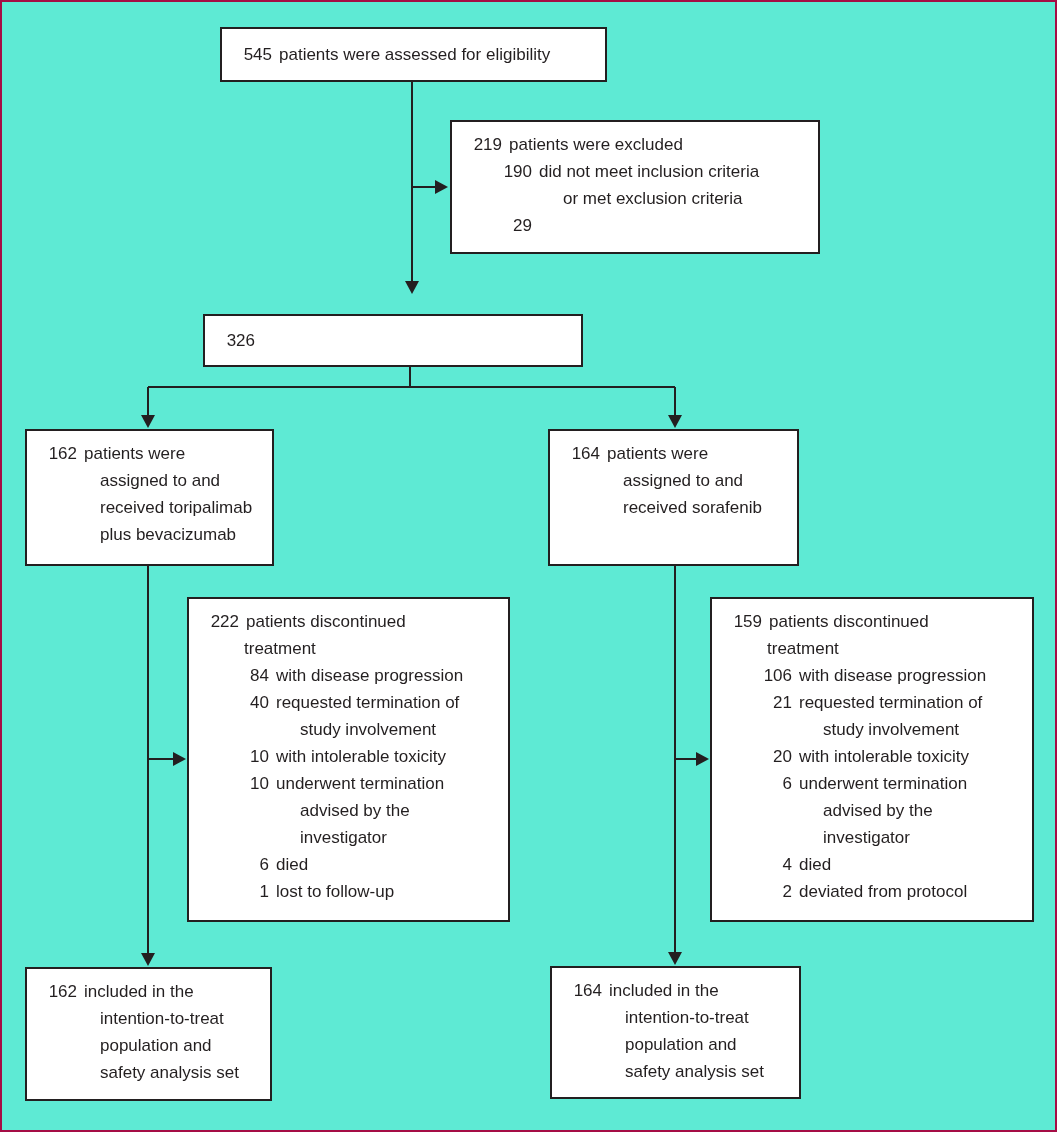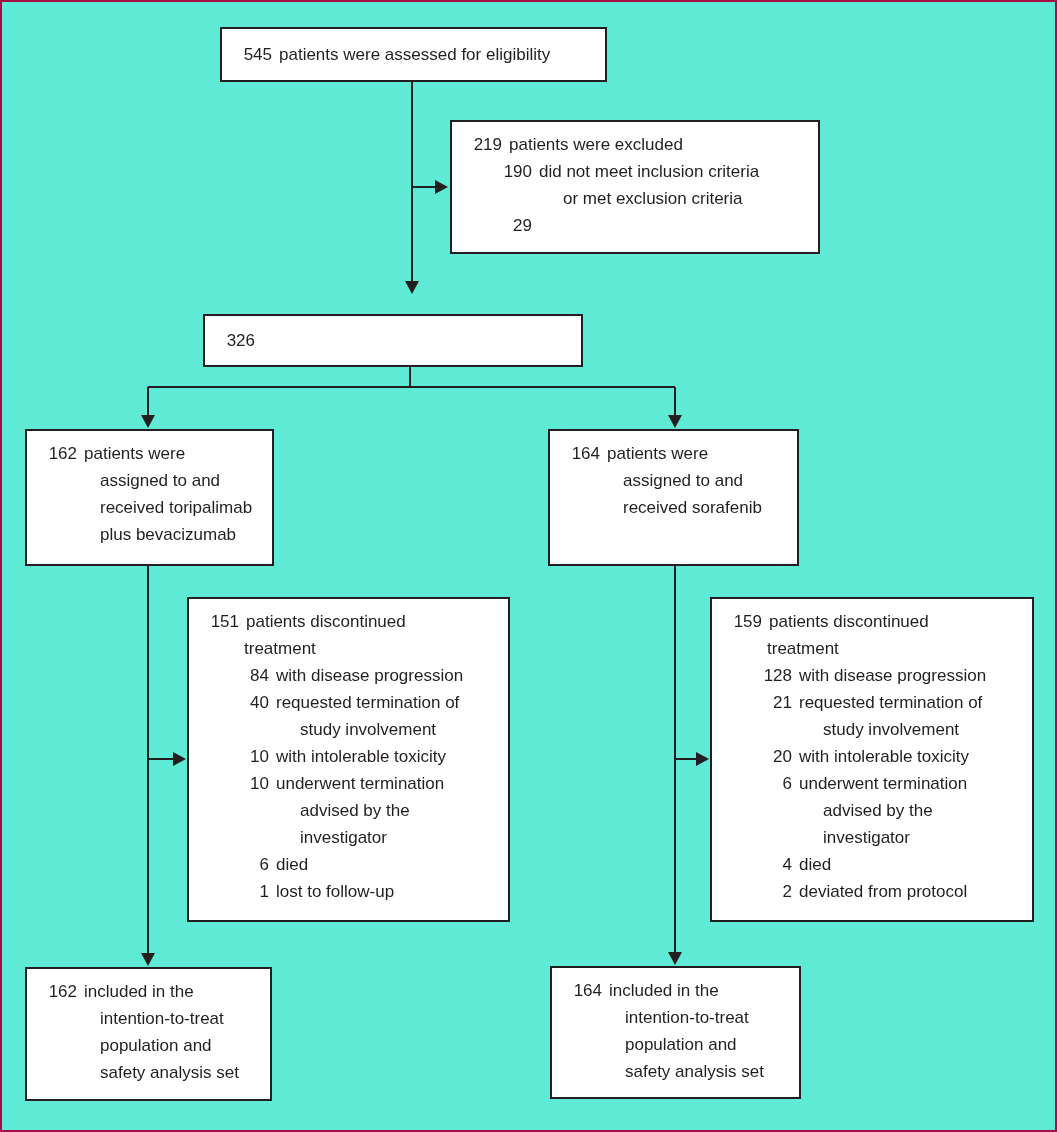--- a/index.html
+++ b/index.html
@@ -142,21 +142,21 @@
       <div class="row l0">
         <span class="num">164</span>
         <span class="txt">patients were</span>
       </div>
       <div class="row l1">assigned to and</div>
       <div class="row l1">received sorafenib</div>
     </div>
 
   <div class="box b-disc-tori">
       <div class="row l0">
-        <span class="num">151</span>
+        <span class="num">222</span>
         <span class="txt">patients discontinued</span>
       </div>
       <div class="row l1s">treatment</div>
       <div class="row l2">
         <span class="num">84</span>
         <span class="txt">with disease progression</span>
       </div>
       <div class="row l2">
         <span class="num">40</span>
         <span class="txt">requested termination of</span>
@@ -182,21 +182,21 @@
       </div>
     </div>
 
   <div class="box b-disc-sora">
       <div class="row l0">
         <span class="num">159</span>
         <span class="txt">patients discontinued</span>
       </div>
       <div class="row l1s">treatment</div>
       <div class="row l2">
-        <span class="num">128</span>
+        <span class="num">106</span>
         <span class="txt">with disease progression</span>
       </div>
       <div class="row l2">
         <span class="num">21</span>
         <span class="txt">requested termination of</span>
       </div>
       <div class="row l3">study involvement</div>
       <div class="row l2">
         <span class="num">20</span>
         <span class="txt">with intolerable toxicity</span>

